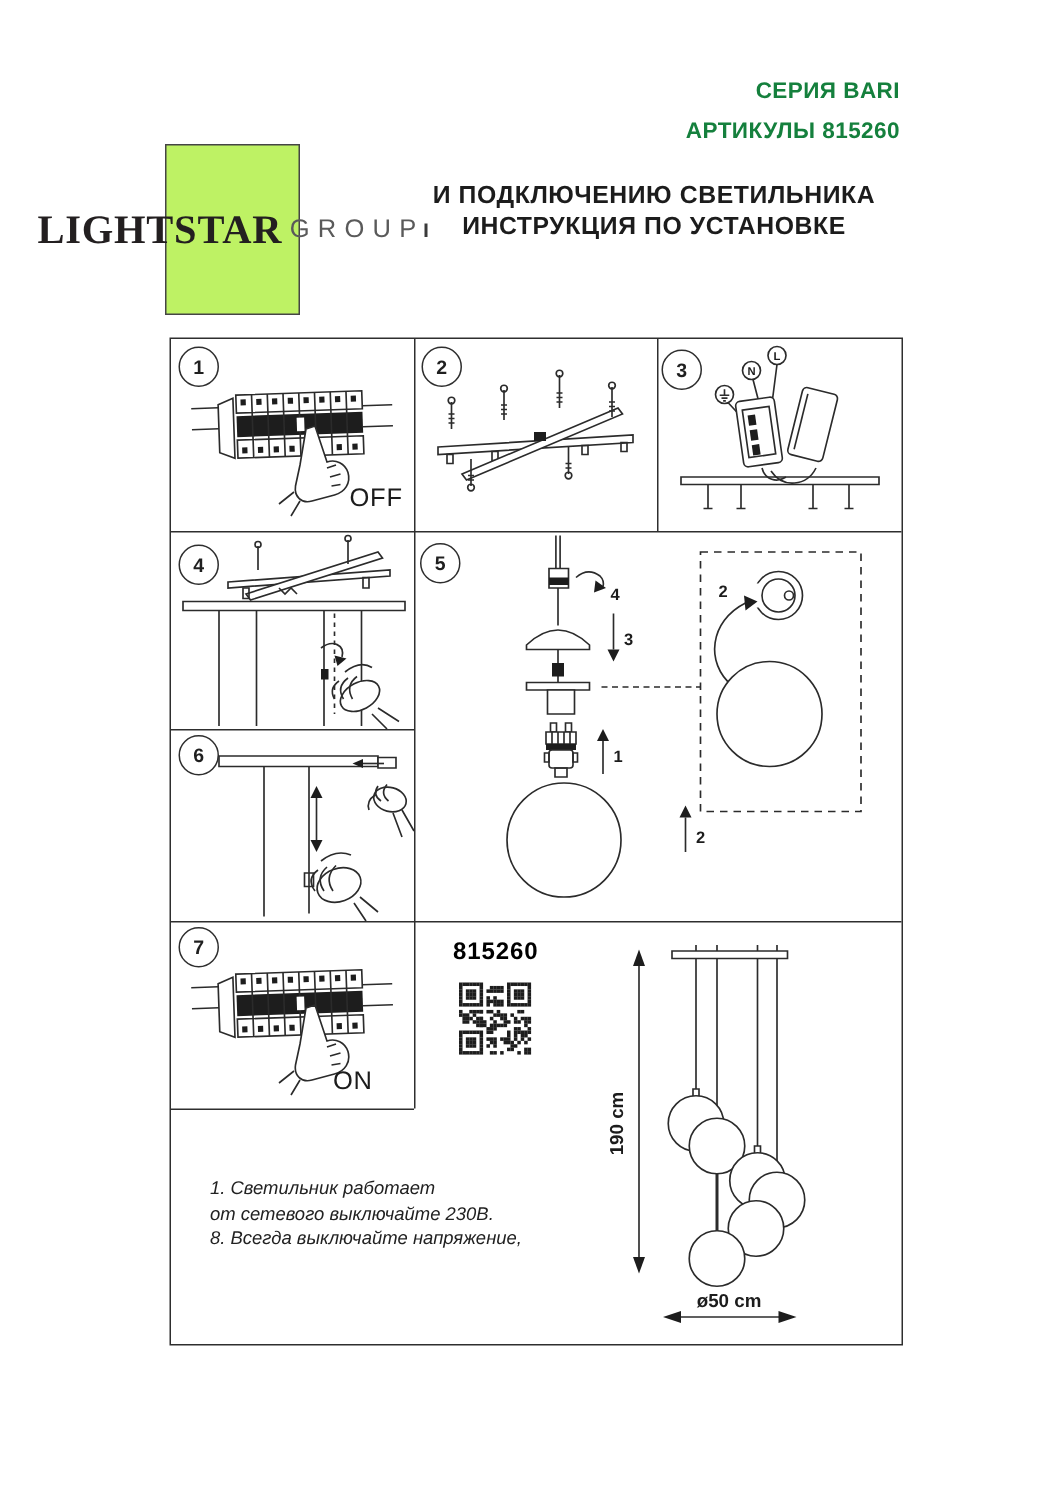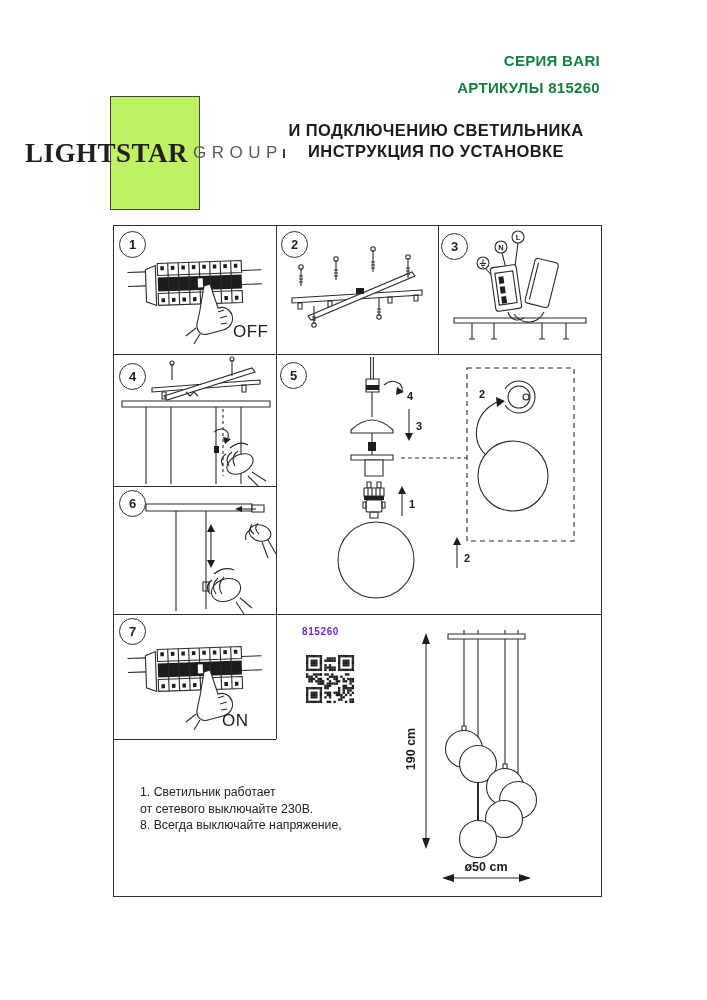--- a/index.html
+++ b/index.html
@@ -18,22 +18,22 @@
   .hdr-title{left:240px;width:392px;top:120px;text-align:center;font-weight:bold;font-size:16.5px;
              line-height:21px;letter-spacing:.4px;color:#1c1c1c;}
   
   .grid{left:113px;top:225px;width:487px;height:670px;border:1.4px solid #2e2e2e;}
   .hline,.vline{position:absolute;background:#2e2e2e;}
   .hline{height:1.2px;}
   .vline{width:1.2px;}
   .badge{position:absolute;width:25px;height:25px;border:1.4px solid #2e2e2e;border-radius:50%;
          display:flex;align-items:center;justify-content:center;font-size:13px;font-weight:bold;background:#fff;}
   .switch-label{position:absolute;font-size:17px;color:#1c1c1c;letter-spacing:.5px;}
-  .article-no{position:absolute;font-weight:bold;font-size:10px;letter-spacing:.6px;color:#6d28d9;}
-  .notes{position:absolute;font-size:12.3px;line-height:16.5px;color:#222;}
+  .article-no{position:absolute;font-weight:bold;font-size:16px;letter-spacing:.6px;color:#000000;}
+  .notes{position:absolute;font-size:12.3px;line-height:16.5px;color:#222;font-style:italic;}
   svg{position:absolute;overflow:visible;}
   svg *{vector-effect:non-scaling-stroke;}
   .ln{stroke:#2b2b2b;stroke-width:1.1;fill:none;}
   .lnw{stroke:#2b2b2b;stroke-width:1.1;fill:#fff;}
   .fillk{fill:#1d1d1d;stroke:none;}
   .num{font-family:"Liberation Sans",sans-serif;font-size:11px;font-weight:bold;fill:#1c1c1c;}
   .dimtxt{font-family:"Liberation Sans",sans-serif;font-size:12.5px;font-weight:bold;fill:#1c1c1c;}
   .term{font-family:"Liberation Sans",sans-serif;font-size:7.5px;font-weight:bold;fill:#1c1c1c;text-anchor:middle;}
 </style>
 </head>

